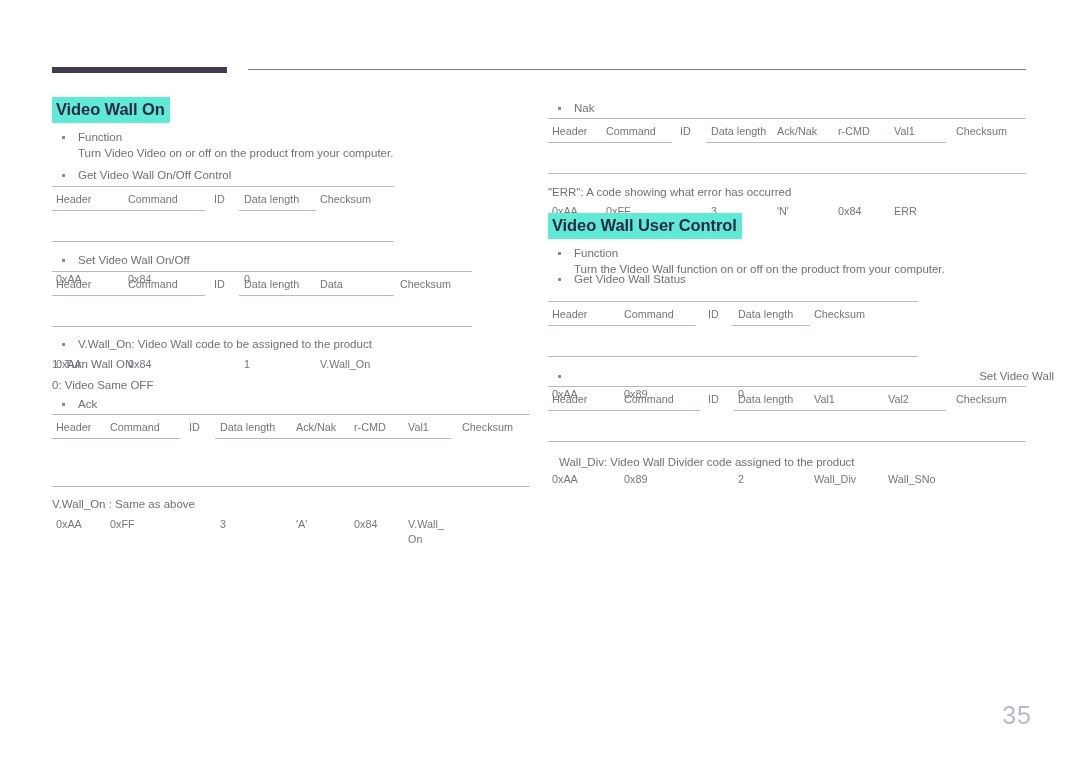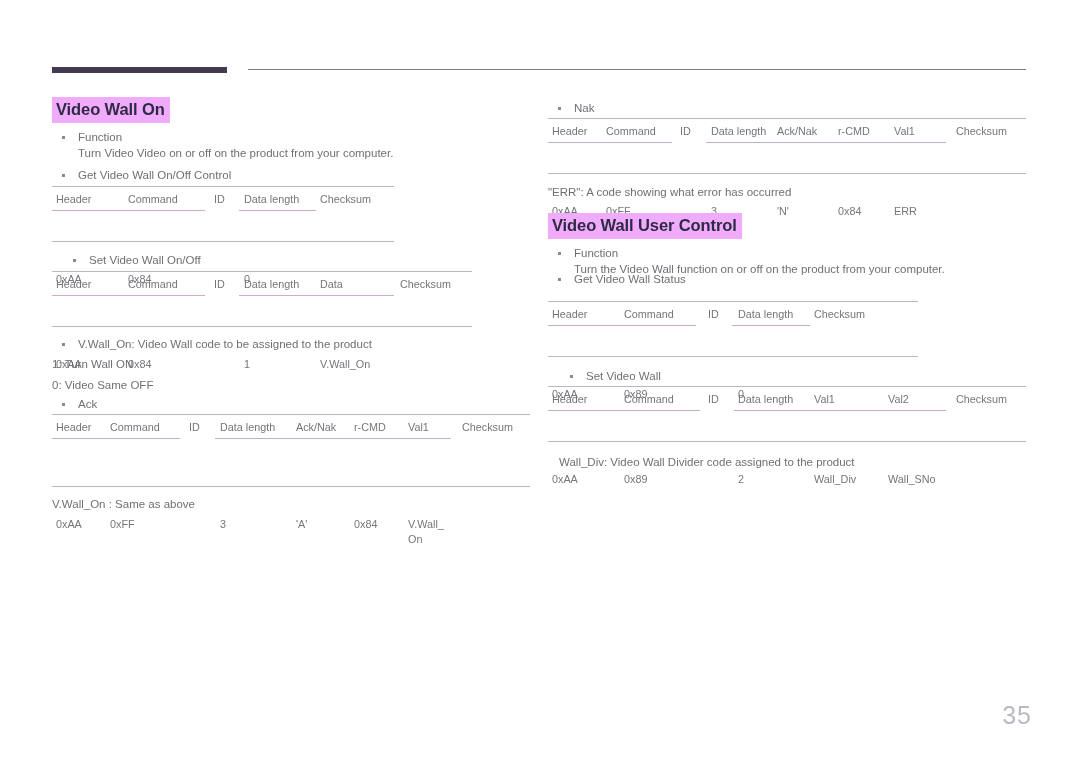--- a/index.html
+++ b/index.html
@@ -38,21 +38,21 @@
   .col {
     position: absolute;
     top: 0;
   }
   .col-left  { left: 52px;  width: 490px; }
   .col-right { left: 548px; width: 485px; }
 
   
   .sec-title {
     display: inline-block;
-    background: #f0abfc;
+    background: #5eead4;
     color: #2f2a44;
     font-weight: bold;
     font-size: 16.5px;
     line-height: 1.28;
     padding: 2px 5px 3px 4px;
     letter-spacing: -0.1px;
     white-space: nowrap;
   }
 
   
@@ -156,21 +156,21 @@
     <div class="cellrow">
       <div class="cell" style="left:4px;   top:30px;">0xAA</div>
       <div class="cell" style="left:76px;  top:30px;">0x84</div>
       <div class="cell" style="left:162px; top:30px;"></div>
       <div class="cell" style="left:192px; top:30px;">0</div>
       <div class="cell" style="left:268px; top:30px;"></div>
     </div>
     <div class="rule-bottom" style="top:55px; width:342px;"></div>
   </div>
 
-  <div class="bullet" style="position:absolute; left:11px; top:252px; width:470px;">
+  <div class="bullet" style="position:absolute; left:0; top:252px; width:470px;">
     <span>Set Video Wall On/Off</span>
   </div>
 
   <div class="tbl" style="position:absolute; left:0; top:271px; width:420px; height:56px;">
     <div class="rule-top" style="top:0; width:420px;"></div>
     <div class="cellrow">
       <div class="cell" style="left:4px;   top:6px;">Header</div>
       <div class="cell" style="left:76px;  top:6px;">Command</div>
       <div class="cell" style="left:162px; top:6px;">ID</div>
       <div class="cell" style="left:192px; top:6px;">Data length</div>
@@ -293,21 +293,21 @@
     <div class="cellrow">
       <div class="cell" style="left:4px;   top:30px;">0xAA</div>
       <div class="cell" style="left:76px;  top:30px;">0x89</div>
       <div class="cell" style="left:160px; top:30px;"></div>
       <div class="cell" style="left:190px; top:30px;">0</div>
       <div class="cell" style="left:266px; top:30px;"></div>
     </div>
     <div class="rule-bottom" style="top:55px; width:370px;"></div>
   </div>
 
-  <div class="bullet" style="position:absolute; left:12px; top:368px; width:480px;">
+  <div class="bullet" style="position:absolute; left:0; top:368px; width:480px;text-align:right;">
     <span>Set Video Wall</span>
   </div>
 
   <div class="tbl" style="position:absolute; left:0; top:386px; width:478px; height:56px;">
     <div class="rule-top" style="top:0; width:478px;"></div>
     <div class="cellrow">
       <div class="cell" style="left:4px;   top:6px;">Header</div>
       <div class="cell" style="left:76px;  top:6px;">Command</div>
       <div class="cell" style="left:160px; top:6px;">ID</div>
       <div class="cell" style="left:190px; top:6px;">Data length</div>

